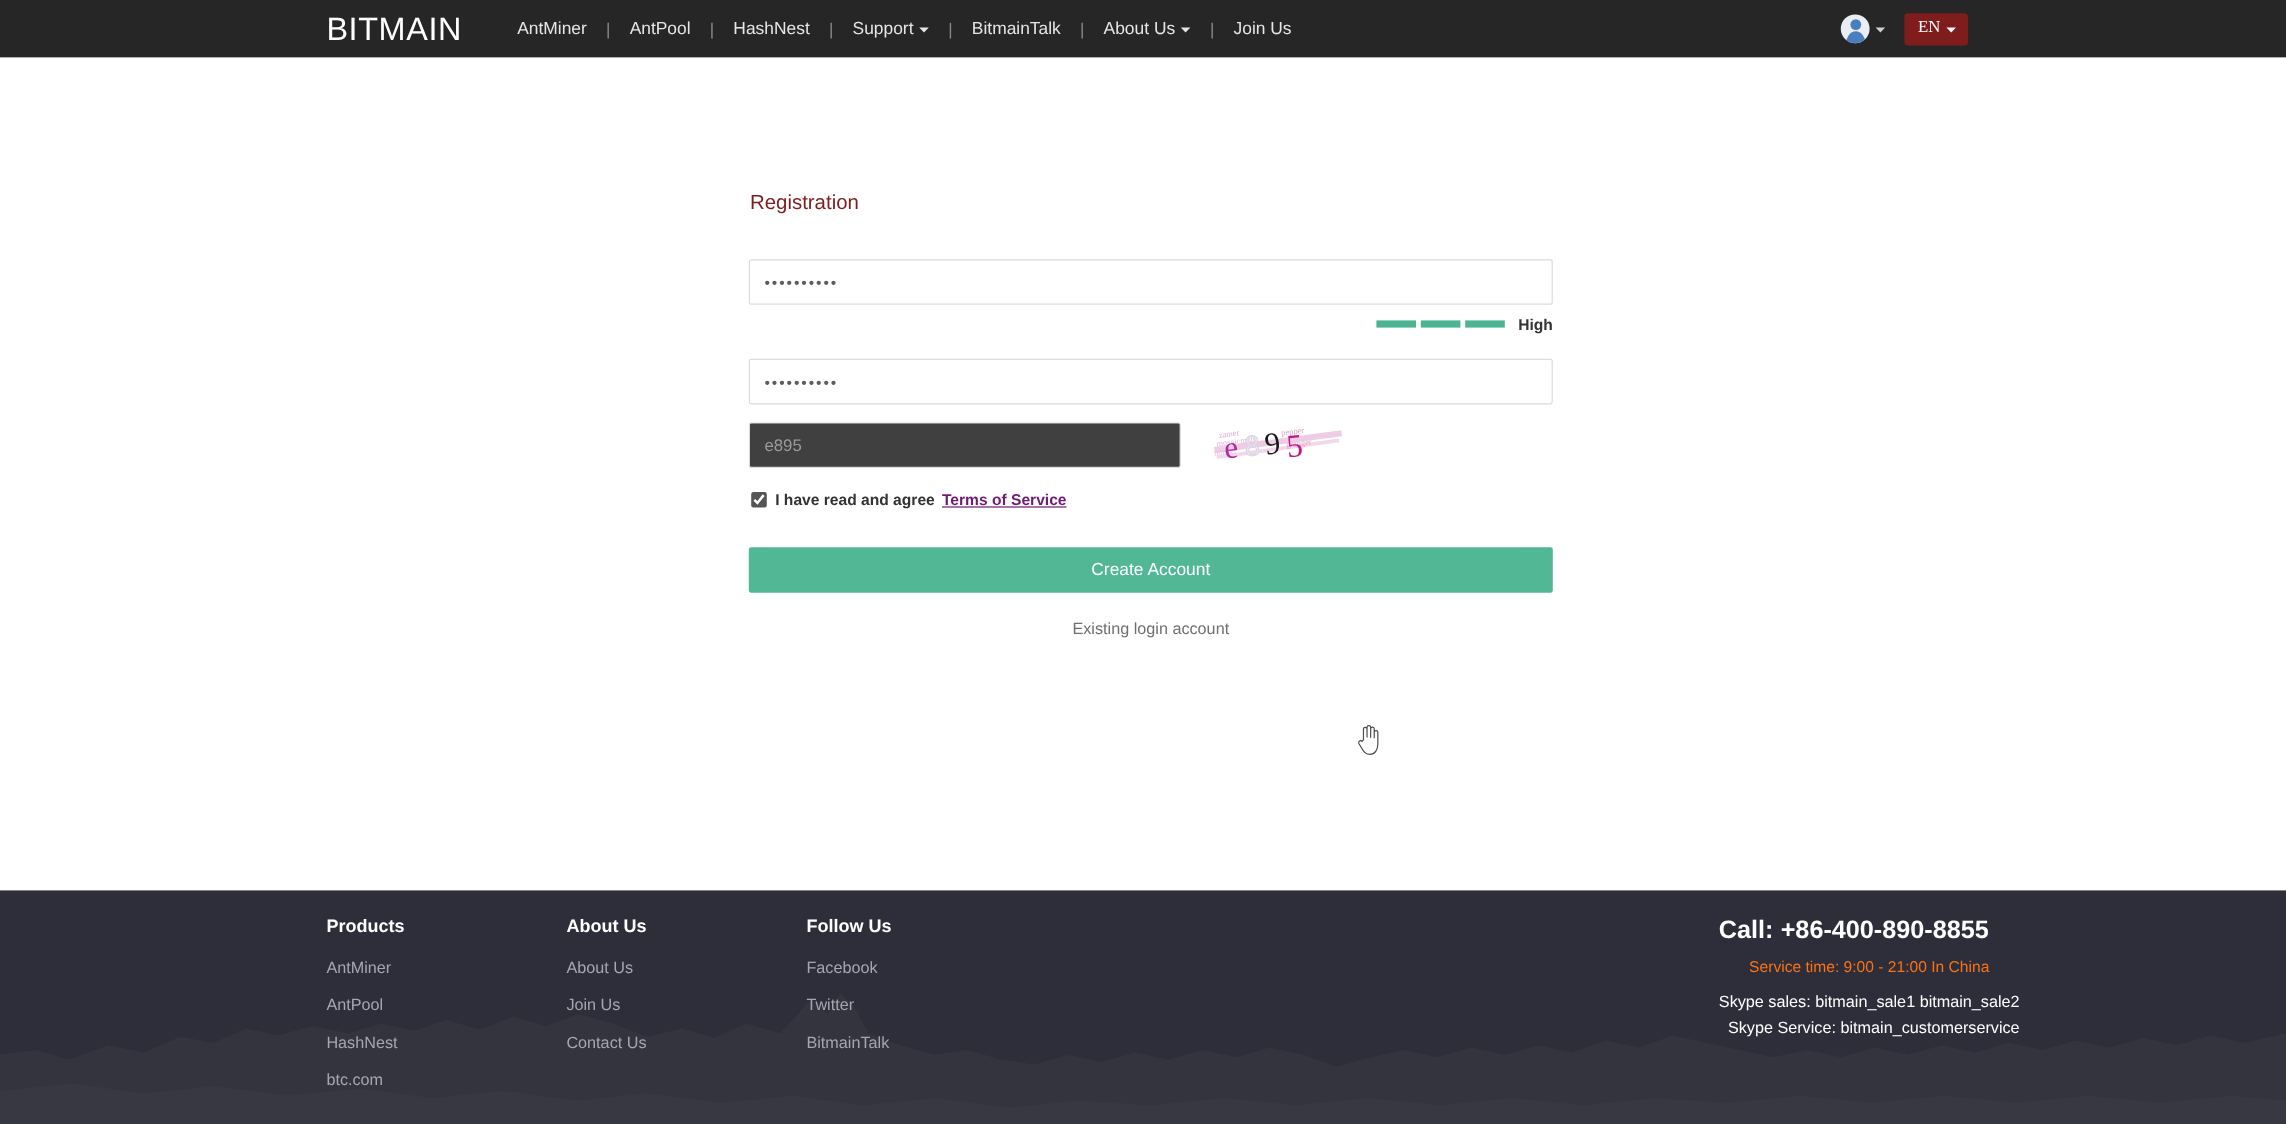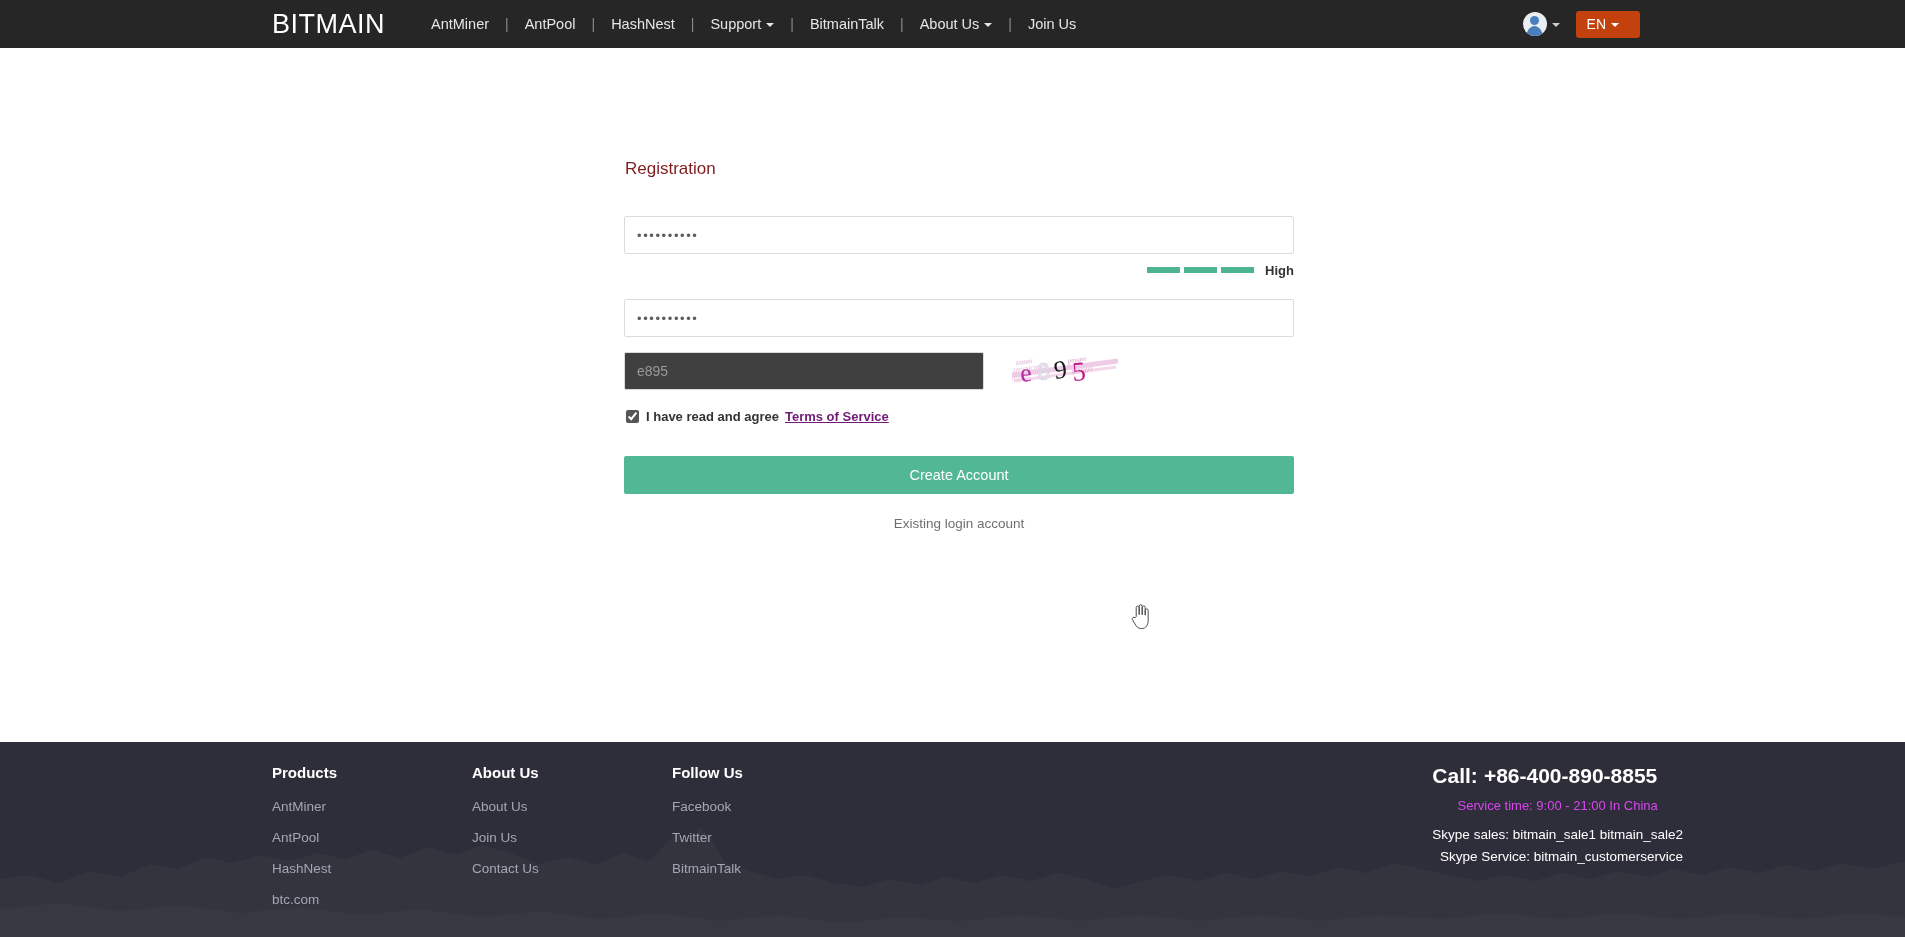--- a/index.html
+++ b/index.html
@@ -95,30 +95,30 @@
     width: 17px; height: 12px;
     border-radius: 50% 50% 0 0 / 100% 100% 0 0;
     background: #4a7fbf;
     left: 3.5px; top: 14px;
   }
   .avatar-caret {
     color: #cfcfcf;
     margin-left: 5px;
   }
   .lang-btn {
-    background: #c2410c;
+    background: #7f1d1d;
     color: #ffffff;
     font-size: 14px;
     border: none;
     border-radius: 3px;
-    padding: 5px 21px 6px 11px;
+    padding: 5px 10px 6px 11px;
     cursor: pointer;
     display: inline-flex;
     align-items: center;
-    font-family: Liberation Sans, sans-serif;
+    font-family: Liberation Serif, serif;
   }
 
   
   .main {
     height: 694px;
     background: #ffffff;
     position: relative;
   }
   .form-wrap {
     position: absolute;
@@ -310,21 +310,21 @@
   }
   .call-line {
     color: #ffffff;
     font-size: 21px;
     font-weight: bold;
     white-space: nowrap;
   }
   .call-label { font-weight: bold; }
   .call-num { margin-left: 6px; font-weight: bold; }
   .service-time {
-    color: #d946ef;
+    color: #f97316;
     font-size: 13px;
     text-align: center;
     margin-top: 10px;
   }
   .skype-line {
     color: #ffffff;
     font-size: 13.5px;
     font-weight: normal;
     margin-top: 14px;
     white-space: nowrap;

